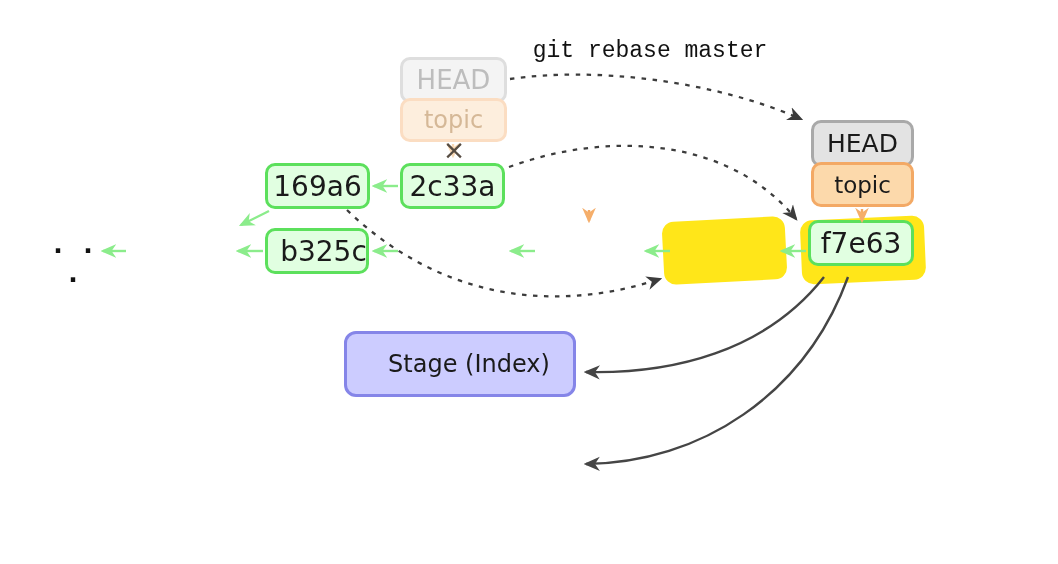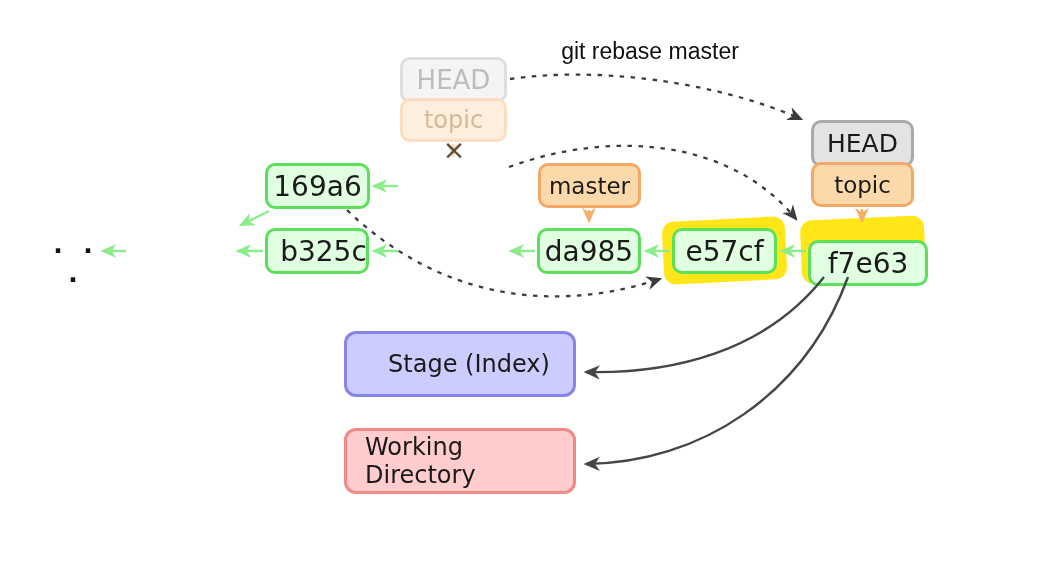--- a/index.html
+++ b/index.html
@@ -63,21 +63,21 @@
   .hl{
     position:absolute;
     background:var(--highlight-yellow,#ffe619);
     border-radius:12px;
     z-index:1;
   }
   .cmd{
     position:absolute;
     left:520px;top:38px;width:260px;
     text-align:center;
-    font-family:Liberation Sans, sans-serif;
+    font-family:Liberation Mono, monospace;
     font-size:23px;
     color:#111;
     z-index:3;
   }
   .dots{
     position:absolute;
     left:48px;top:236px;width:56px;
     text-align:center;
     font-size:25px;font-weight:bold;
     letter-spacing:6px;
@@ -119,51 +119,42 @@
   </div>
 
   <div class="cross">×</div>
 
   <div class="hl" style="left:663px;top:219px;width:123px;height:63px;transform:rotate(-3deg);"></div>
   <div class="hl" style="left:801px;top:218px;width:124px;height:64px;transform:rotate(-2.5deg);"></div>
 
   <div class="box commit" style="left:265px;top:163px;">
     <span>169a6</span>
   </div>
+  <div class="box commit" style="left:400px;top:163px;">
+    <span>2c33a</span>
+  </div>
 
-  <div class="box branch" style="left:538px;top:163px;width:103px;height:45px;">
-    <span>master</span>
-  </div>
 
   <div class="box headbox" style="left:811px;top:120px;width:103px;height:47px;">
     <span>HEAD</span>
   </div>
   <div class="box branch" style="left:811px;top:162px;width:103px;height:45px;">
     <span>topic</span>
   </div>
 
   <div class="dots">· · ·</div>
   <div class="box commit" style="left:265px;top:228px;width:104px;padding-left:13px;">
     <span>b325c</span>
   </div>
-  <div class="box commit" style="left:537px;top:228px;width:104px;">
-    <span>da985</span>
-  </div>
-  <div class="box commit" style="left:672px;top:228px;">
-    <span>e57cf</span>
-  </div>
-  <div class="box commit" style="left:808px;top:240px;width:120px;">
+  <div class="box commit" style="left:808px;top:220px;width:106px;">
     <span>f7e63</span>
   </div>
 
   <div class="box bigbox stage" style="left:344px;top:331px;">
     <span>Stage (Index)</span>
-  </div>
-  <div class="box bigbox working" style="left:344px;top:428px;">
-    <span>Working Directory</span>
   </div>
 
   <svg id="arrows" width="1058" height="564" viewBox="0 0 1058 564">
     <defs>
       <marker id="mGreen" viewBox="0 0 10 10" refX="8.5" refY="5" markerWidth="6.5" markerHeight="6.5" orient="auto-start-reverse">
         <path d="M0,0.6 L10,5 L0,9.4 L3,5 z" fill="#8bec8b"></path>
       </marker>
       <marker id="mOrange" viewBox="0 0 10 10" refX="8.5" refY="5" markerWidth="6.5" markerHeight="6.5" orient="auto-start-reverse">
         <path d="M0,0.6 L10,5 L0,9.4 L3,5 z" fill="#f5ae6a"></path>
       </marker>

